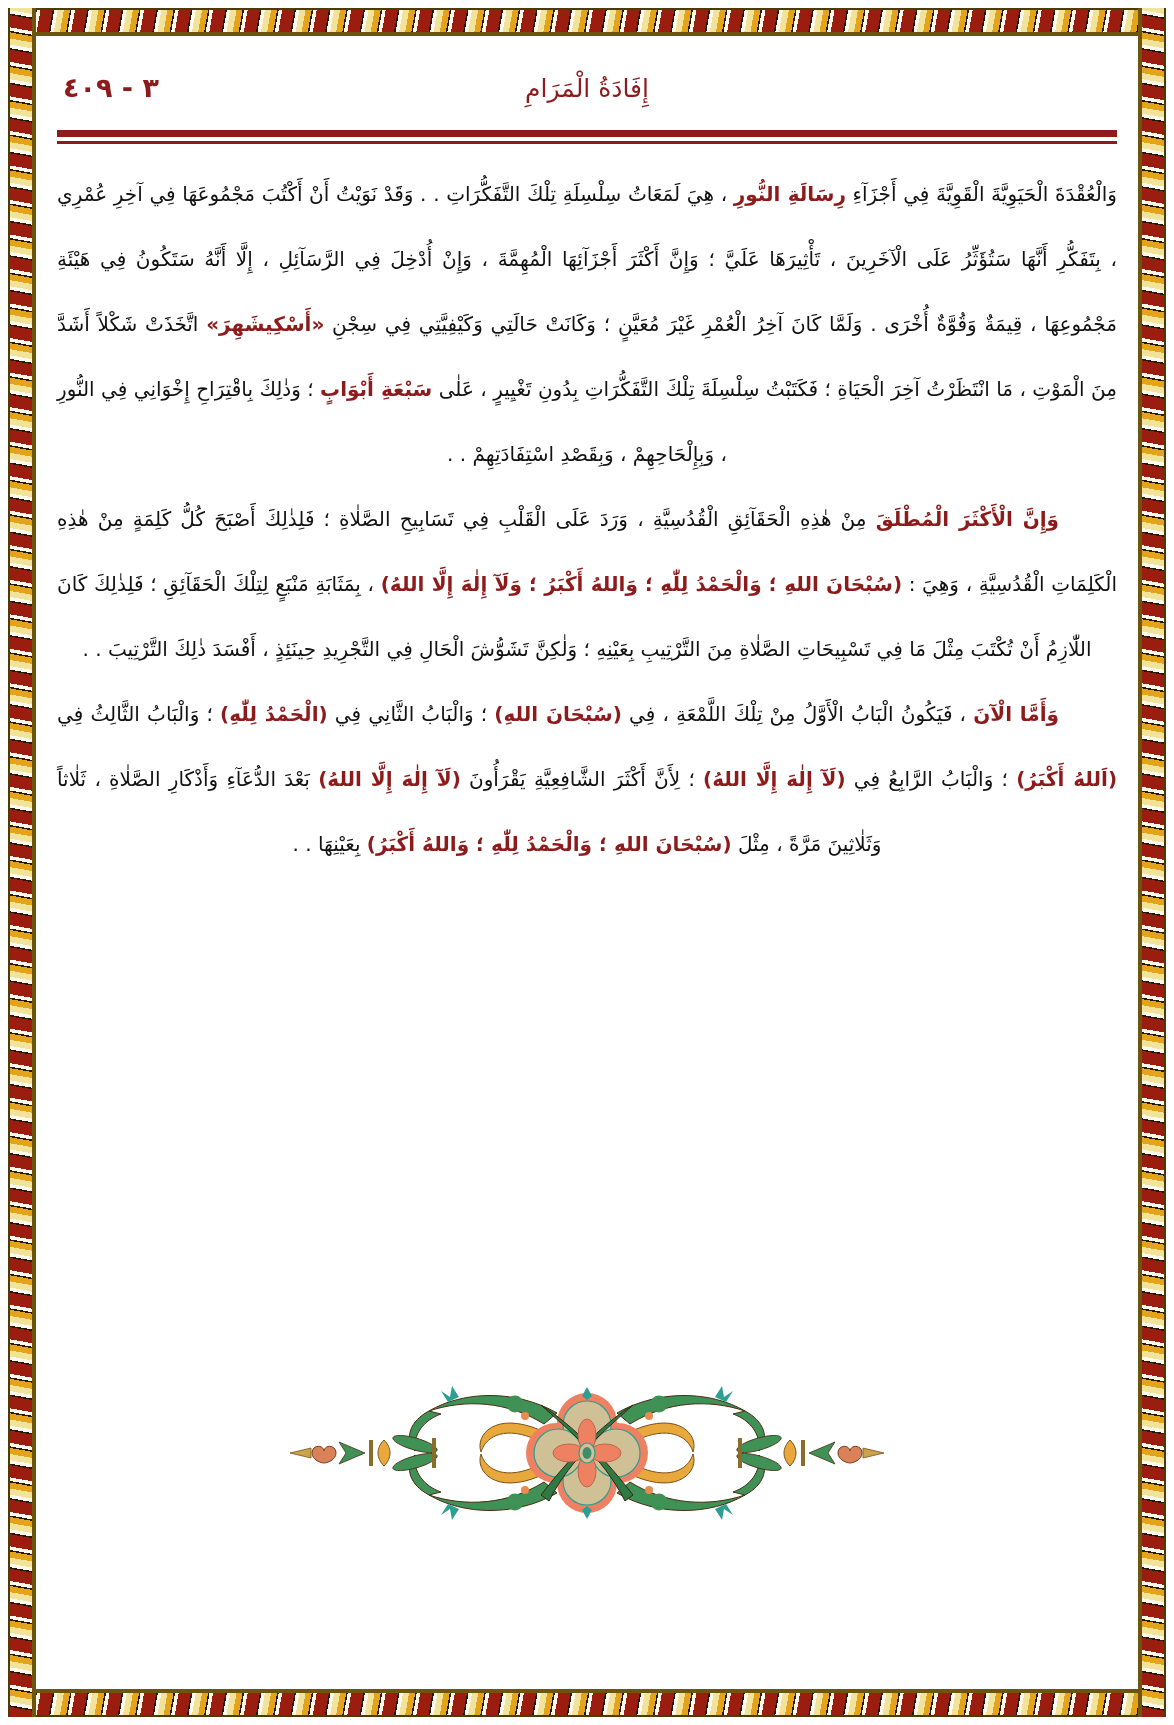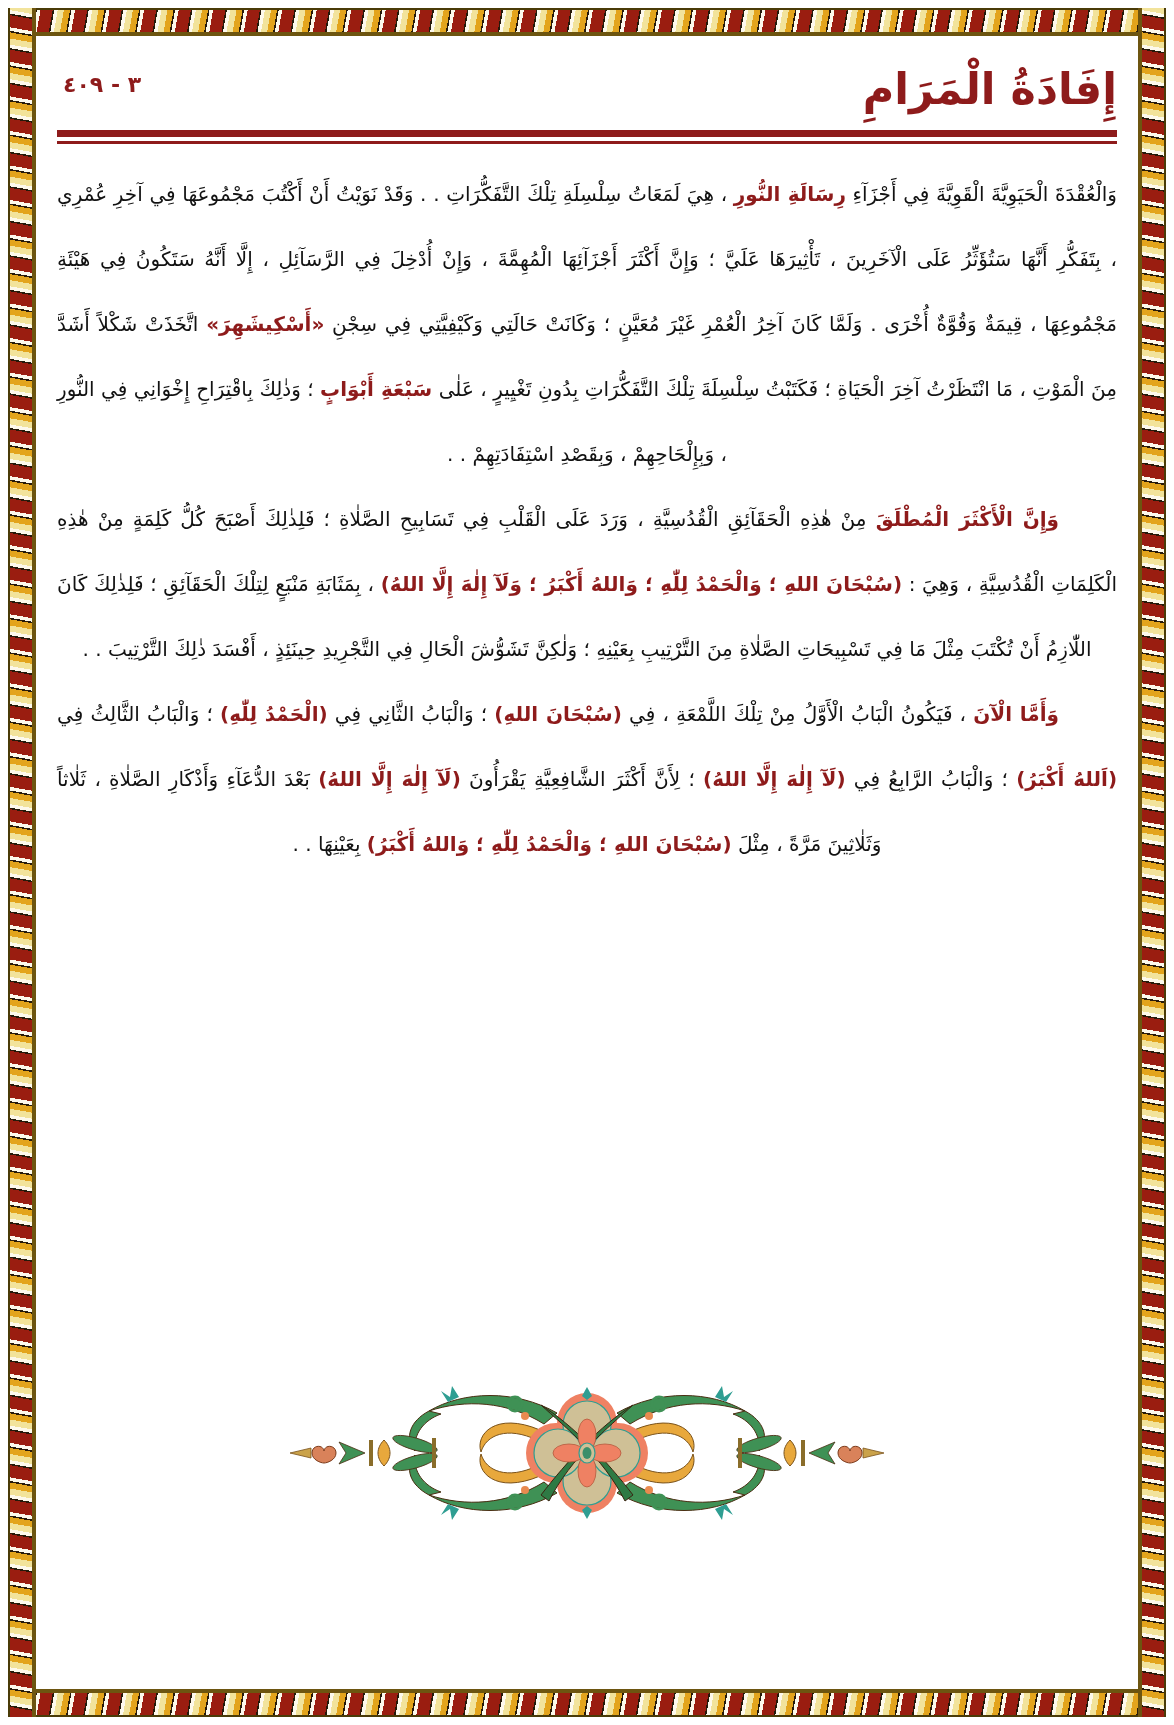--- a/index.html
+++ b/index.html
@@ -40,26 +40,26 @@
       #9a1d10 32px 34px);
   }
   .frame-left{left:8px;border-left:2px solid #4a3b08;border-right:4px solid #6d5510;}
   .frame-right{right:8px;border-right:2px solid #4a3b08;border-left:4px solid #6d5510;}
 
   
   .content{position:absolute;left:57px;right:57px;top:62px;z-index:2;}
   .header{position:relative;height:58px;}
   .page-number{
     position:absolute;left:6px;top:10px;
-    color:var(--accent);font-weight:bold;font-size:22px;
+    color:var(--accent);font-weight:bold;font-size:27px;
     direction:ltr;letter-spacing:2px;
   }
   .page-title{
-    color:var(--accent);
-    font-weight:bold;font-size:43px;line-height:54px;
+    text-align:center;color:var(--accent);
+    font-weight:normal;font-size:25px;line-height:54px;
   }
   .header-rule{
     border-top:7px solid var(--accent);
     border-bottom:3px solid var(--accent);
     height:4px;margin-top:10px;
   }
   .body-text{margin-top:18px;font-size:20px;line-height:65px;color:#121212;}
   .para{
     text-align:justify;text-align-last:center;
     direction:rtl;margin:0;

